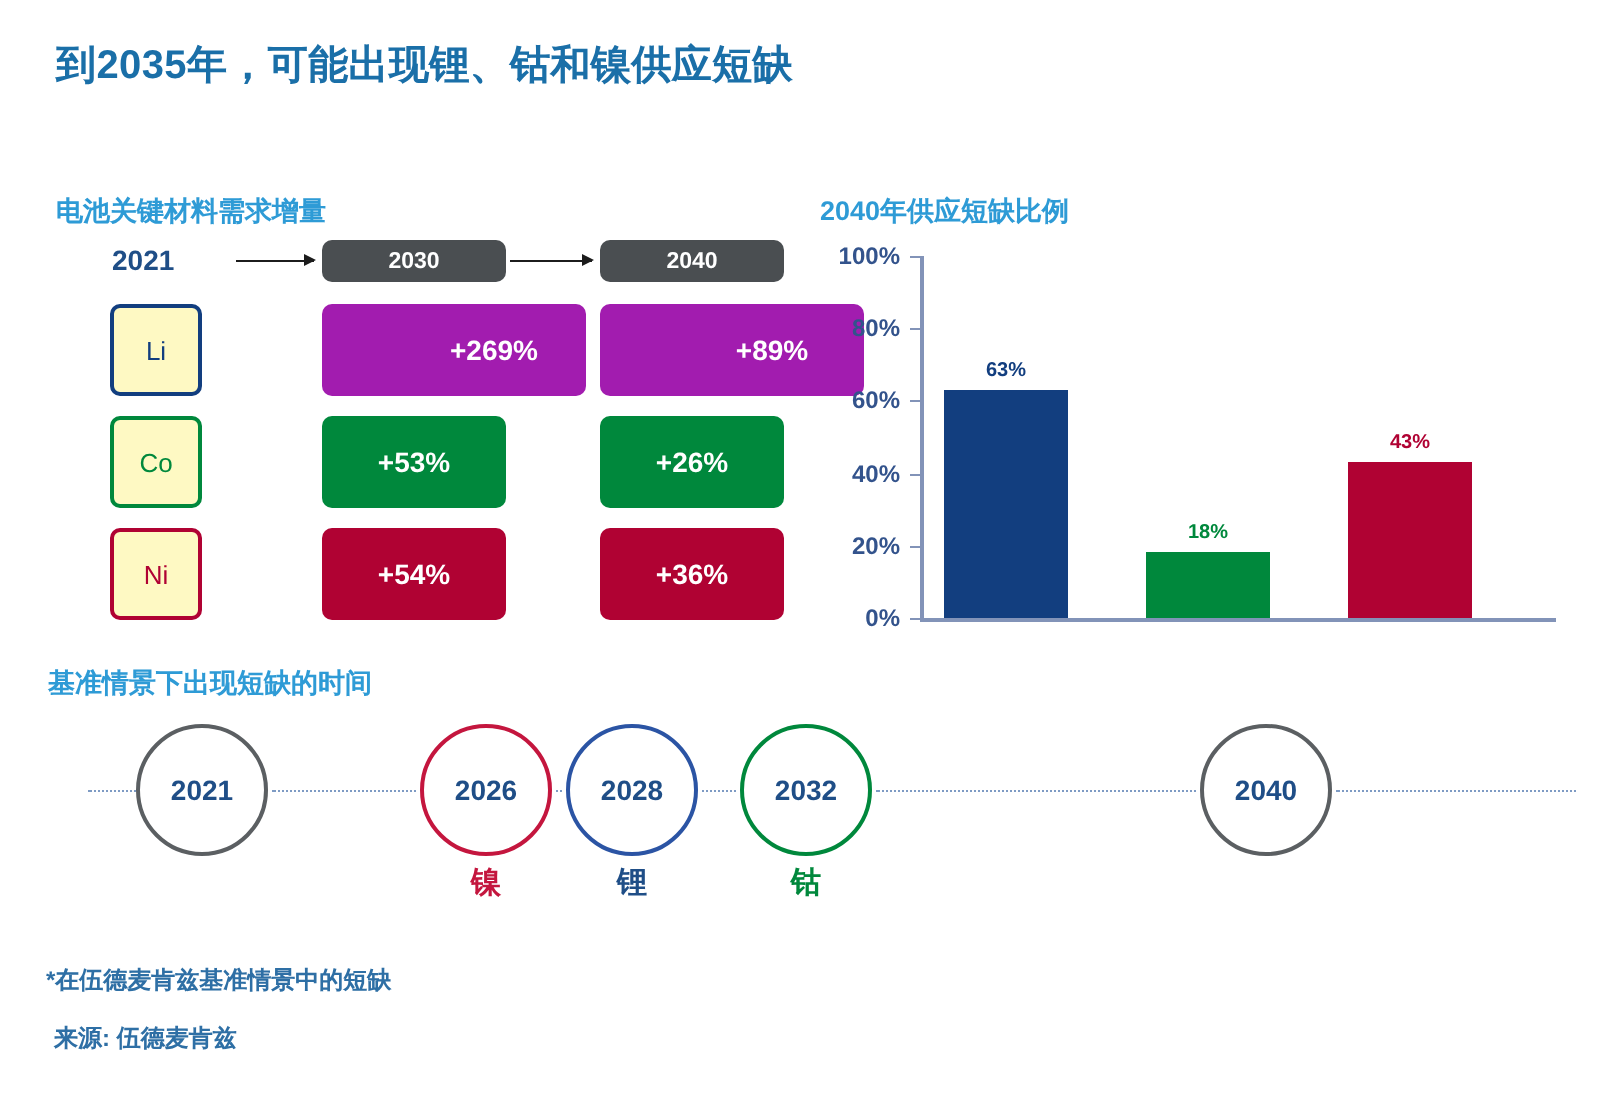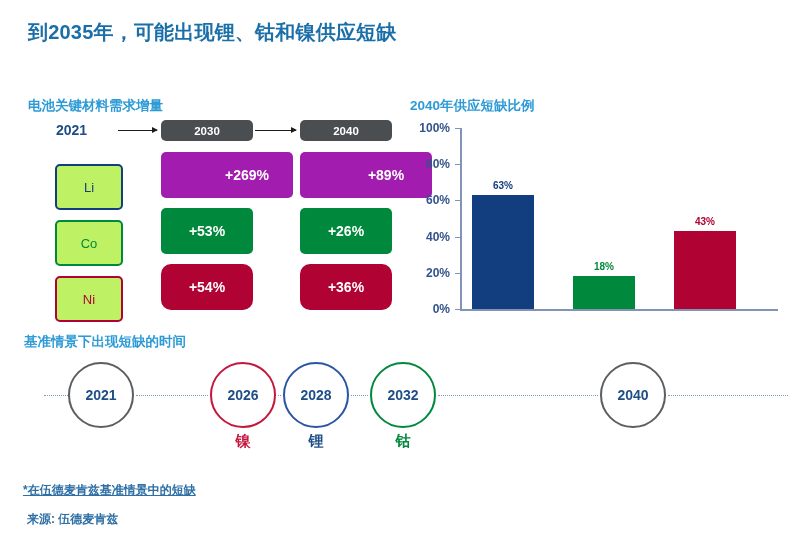--- a/index.html
+++ b/index.html
@@ -84,25 +84,25 @@
   #arrow-2 { left: 227px; width: 41px; }
 
   .matrix-row { position: absolute; left: 0; height: 48px; }
   #row-li { top: 32px; }
   #row-co { top: 88px; }
   #row-ni { top: 144px; }
 
   .elem-chip {
     position: absolute;
     left: 27px;
-    top: 12px;
-    width: 68px;
+    top: 0;
+    width: 46px;
     height: 46px;
     box-sizing: border-box;
-    background: #bef264;
+    background: #fef9c3;
     border: 2px solid #1F4E87;
     border-radius: 5px;
     display: flex;
     align-items: center;
     justify-content: center;
     font-size: 13px;
     font-weight: normal;
     color: #1F4E87;
   }
   .value-cell {
@@ -119,21 +119,21 @@
     font-weight: bold;
   }
   .value-cell.c2030 { left: 133px; }
   .value-cell.c2040 { left: 272px; }
 
   .col-li  { border-color: #123E7F; color: #123E7F; }
   .col-co  { border-color: #00883C; color: #00883C; }
   .col-ni  { border-color: #B00233; color: #B00233; }
   .bg-li   { background: #a21caf; padding-left: 40px; }
   .bg-co   { background: #00883C; }
-  .bg-ni   { background: #B00233; border-radius: 10px; }
+  .bg-ni   { background: #B00233; }
 
   
   .chart { position: absolute; left: 410px; top: 120px; width: 370px; height: 200px; }
 
   .y-tick {
     position: absolute;
     right: 330px;
     width: 44px;
     text-align: right;
     font-size: 12px;
@@ -222,21 +222,21 @@
 
   
   .footnote {
     position: absolute;
     left: 23px;
     font-size: 12px;
     font-weight: bold;
     color: #2E6FA5;
     white-space: nowrap;
   }
-  #footnote-1 { top: 482px; text-decoration: underline; }
+  #footnote-1 { top: 482px; }
   #footnote-2 { top: 511px; left: 27px; }
 </style>
 </head>
 <body>
 
 <div class="title">到2035年，可能出现锂、钴和镍供应短缺</div>
 
 <div class="section-heading" id="heading-matrix">电池关键材料需求增量</div>
 
 <div class="matrix">

